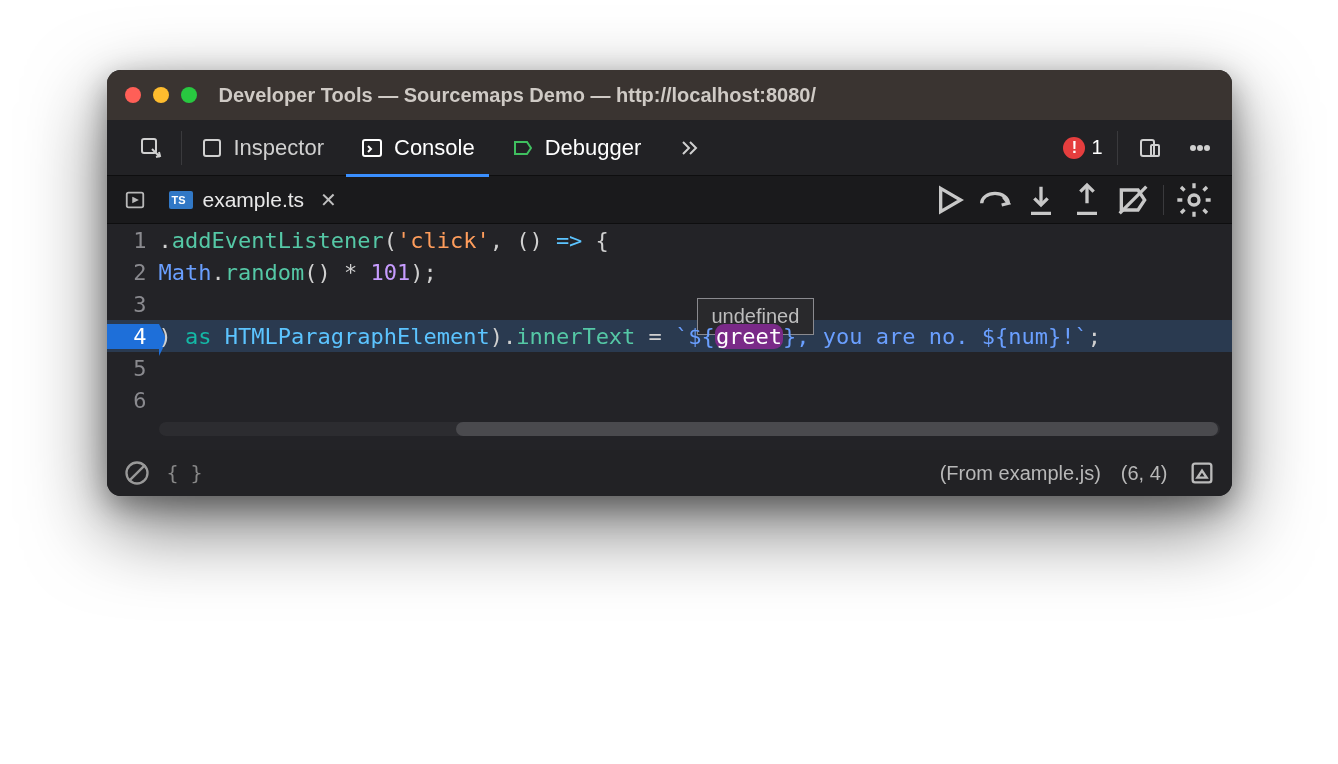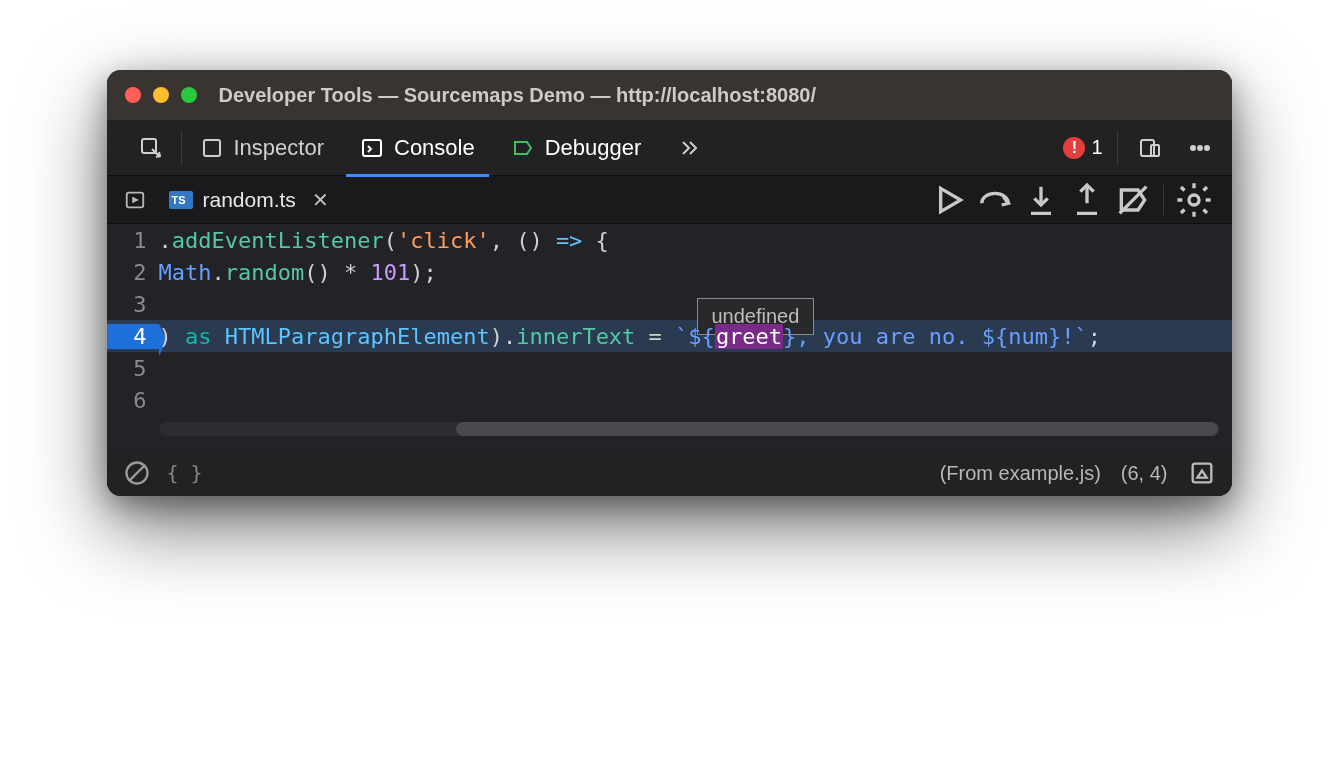--- a/index.html
+++ b/index.html
@@ -121,21 +121,21 @@
   
   .tk-func { color: #55c8a6; }
   .tk-str  { color: #ff9d5c; }
   .tk-type { color: #5cc4ff; }
   .tk-kw   { color: #14b8a6; margin-top: 20px; }
   .tk-obj  { color: #6a9fff; }
   .tk-num  { color: #c79cff; }
   .tk-punc { color: #d0d0d0; }
   .tk-prop { color: #55c8a6; }
   .tk-var  { color: #6a9fff; }
-  .hl { background: #7a2a88; color:#fff; padding: 0 1px; border-radius:1px;}
+  .hl { background: #7a2a88; color:#fff; padding: 0 1px; border-radius:9px;}
   .tooltip {
     position: absolute; top: 46px; left: 590px;
     border: 1px solid #8a8a8f; background: #29292c;
     padding: 6px 14px; color: #bdbdbd; font-size: 20px;
     font-family: -apple-system, sans-serif;
     margin-top: 28px;
   }
   .hscroll {
     height: 14px; margin: 6px 12px 4px 52px;
     background: #2c2c30; border-radius: 7px; position: relative;
@@ -236,21 +236,21 @@
 
   <div class="tabrow">
     <div class="panel-toggle">
       <svg viewBox="0 0 24 24" width="22" height="22" stroke="currentColor" fill="none" stroke-width="2">
           <rect x="3" y="4" width="18" height="16" rx="2"></rect>
           <path d="M10 10 l4 2 l-4 2 z" fill="currentColor"></path>
         </svg>
     </div>
     <div class="filetab">
       <span class="ts-badge">TS</span>
-      <span>random.ts</span>
+      <span>example.ts</span>
       <span class="close-x">✕</span>
     </div>
     <div class="debugger-controls">
       <div class="ctrl">
         <svg viewBox="0 0 24 24">
             <path d="M7 5 l12 7 l-12 7 z"></path>
           </svg>
       </div>
       <div class="ctrl">
         <svg viewBox="0 0 24 24">

